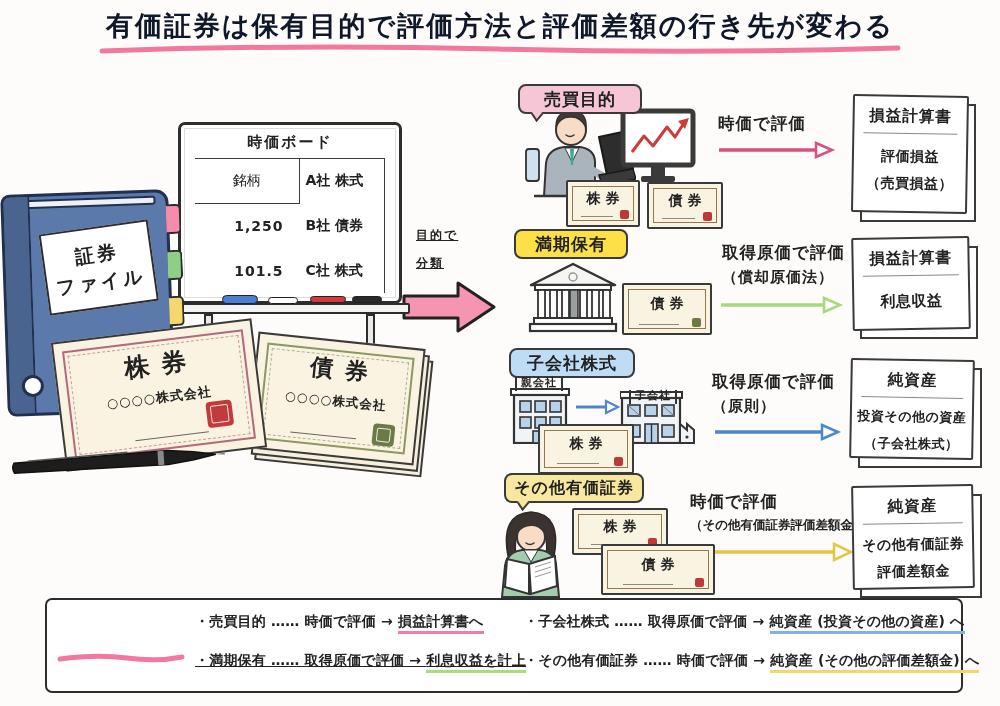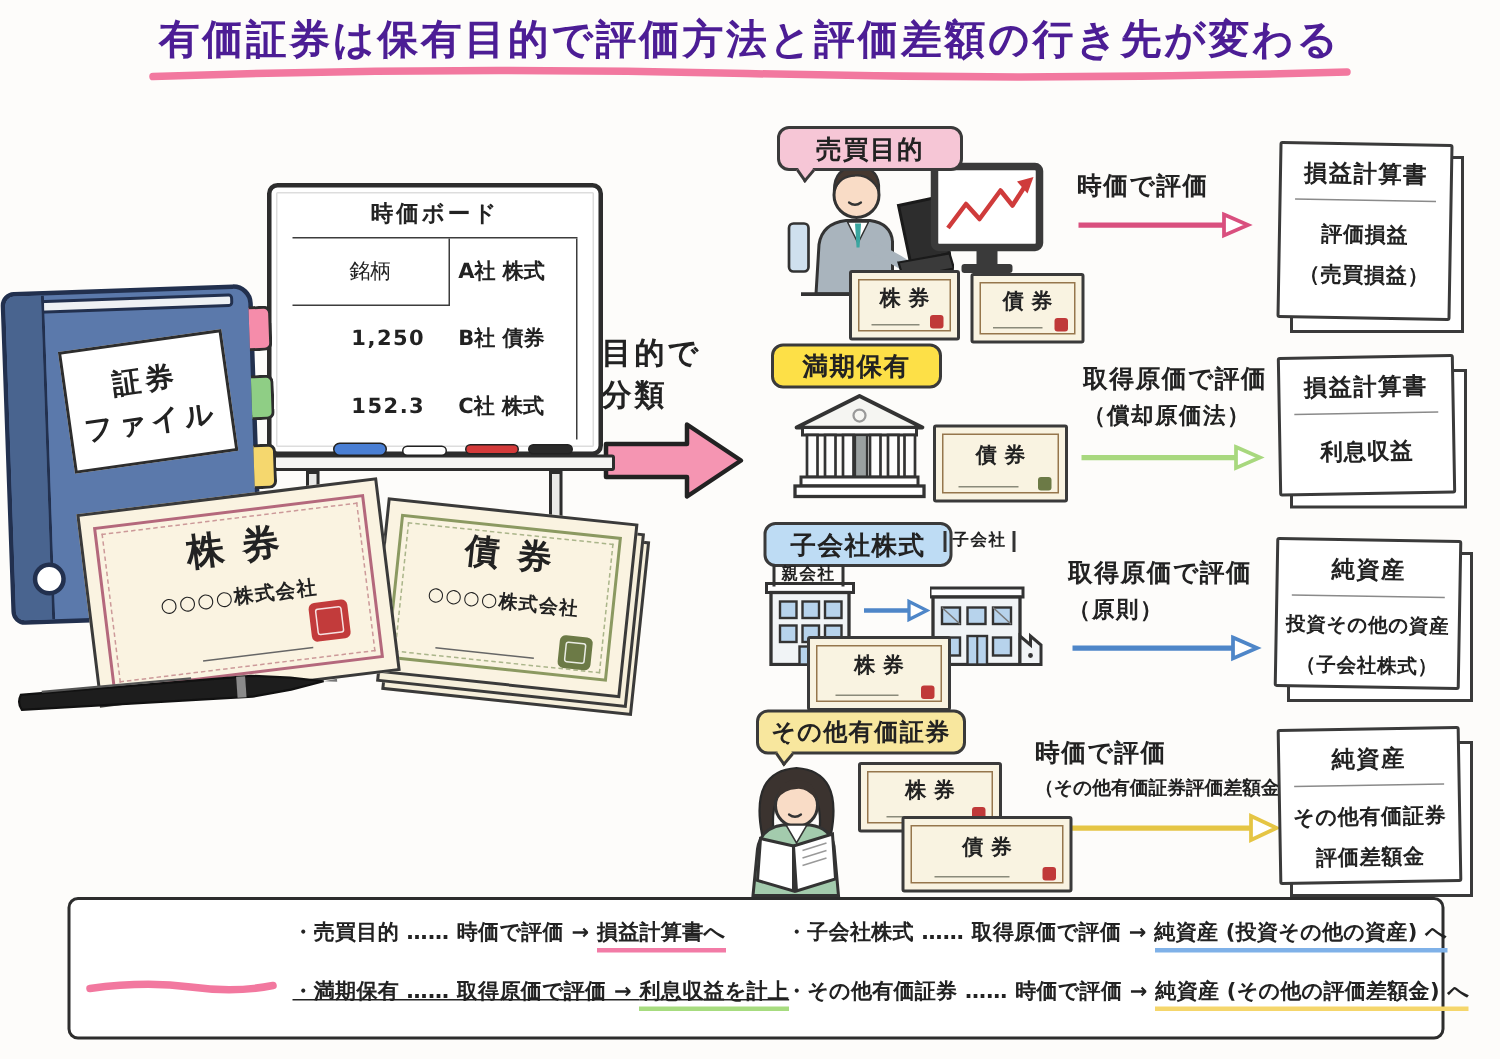--- a/index.html
+++ b/index.html
@@ -5,21 +5,21 @@
   * { margin:0; padding:0; box-sizing:border-box; }
   html,body { background:#ffffff; }
   .canvas {
     position:relative; width:1000px; height:706px; margin:0 auto;
     background:#fdfcfa; overflow:hidden; color:#222;
     font-family:"DejaVu Sans", sans-serif;
   }
   
   .page-title {
     position:absolute; top:8px; left:0; width:100%;
-    text-align:center; font-size:27px; font-weight:bold; letter-spacing:2px; color:#4c1d95;
+    text-align:center; font-size:27px; font-weight:bold; letter-spacing:2px; color:#0f172a;
   }
   .title-underline { position:absolute; top:41px; left:98px; width:804px; height:16px; }
   
   .board { position:absolute; left:178px; top:122px; width:224px; height:182px;
     background:#fff; border:3px solid #2d2d2d; border-radius:7px; z-index:2;
     box-shadow:inset 0 0 0 3px #fff, inset 0 0 0 4px #ddd; }
   .board-title { position:absolute; top:8px; width:100%; text-align:center; font-size:15px; font-weight:bold; letter-spacing:2px; }
   .bt { position:absolute; left:14px; right:14px; top:33px; bottom:8px;
     border-top:1.5px solid #3c3c3c; display:grid; grid-template-columns:55% 45%; grid-auto-rows:1fr; }
   .bt-cell { display:flex; align-items:center; justify-content:center; font-size:14px; font-weight:600; }
@@ -61,21 +61,21 @@
   .bond-stack { position:absolute; left:252px; top:340px; width:168px; height:117px; transform:rotate(6deg); z-index:4; }
   .bond-sheet { position:absolute; inset:0; background:#f6efdb; border:2px solid #3a3a3a; }
   
   .cert-small { position:absolute; background:#f9f3e1; border:2px solid #3a3a3a; border-radius:2px; }
   .cert-small .cinner { position:absolute; inset:4px; border:1.5px solid #96764c; }
   .cert-small .ctitle { position:relative; text-align:center; font-size:14px; font-weight:bold; letter-spacing:5px; text-indent:5px; margin-top:8px; }
   .cert-small .cline { position:absolute; left:18%; bottom:8px; width:46%; border-top:1.2px solid #8a8a7a; }
   .cert-small .cseal { position:absolute; right:9px; bottom:6px; width:9px; height:9px; border-radius:2px; background:#c03939; }
   .cert-small .cseal.olive { background:#6c7a46; }
   
-  .classify-text { position:absolute; left:401px; top:221px; font-size:20px; font-weight:bold; line-height:28px; letter-spacing:2px; }
+  .classify-text { position:absolute; left:416px; top:221px; font-size:12px; font-weight:bold; line-height:28px; letter-spacing:2px;text-decoration:underline; }
   
   .row-label { position:absolute; border:2.5px solid #3a3a3a; border-radius:8px;
     display:flex; align-items:center; justify-content:center;
     font-size:17px; font-weight:bold; letter-spacing:1px; z-index:5; }
   .row-label .tail { position:absolute; left:12px; bottom:-7px; width:10px; height:10px;
     background:inherit; border-right:2.5px solid #3a3a3a; border-bottom:2.5px solid #3a3a3a; transform:rotate(55deg) skewX(15deg); }
   
   .eval { position:absolute; font-size:16.5px; font-weight:bold; text-align:left; letter-spacing:1px; }
   .eval .note { display:block; font-size:15px; margin-top:4px; }
   .eval .note.small { font-size:12.5px; letter-spacing:0; }
@@ -113,21 +113,21 @@
 
   <div class="leg" style="left:204px;"></div>
   <div class="leg" style="left:366px;"></div>
   <div class="board">
     <div class="board-title">時価ボード</div>
     <div class="bt">
       <div class="bt-cell cl hd">銘柄</div>
       <div class="bt-cell cl nm">A社 株式</div>
       <div class="bt-cell pr">1,250</div>
       <div class="bt-cell cl nm">B社 債券</div>
-      <div class="bt-cell pr">152.3</div>
+      <div class="bt-cell pr">101.5</div>
       <div class="bt-cell cl nm">C社 株式</div>
     </div>
   </div>
   <div class="tray"></div>
   <div class="marker" style="left:222px;top:295px;width:36px;background:#4a7fd4;"></div>
   <div class="marker" style="left:268px;top:297px;width:30px;height:7px;background:#fff;"></div>
   <div class="marker" style="left:310px;top:296px;width:36px;height:7px;background:#d43a3a;"></div>
   <div class="marker" style="left:352px;top:296px;width:30px;height:7px;background:#2a2a2a;"></div>
 
   <div class="binder">
@@ -282,21 +282,21 @@
     <rect x="10" y="29" width="11" height="11" fill="#b7d3ec" stroke="#333" stroke-width="1.6"></rect>
     <rect x="25" y="29" width="11" height="11" fill="#b7d3ec" stroke="#333" stroke-width="1.6"></rect>
     <rect x="40" y="29" width="11" height="11" fill="#b7d3ec" stroke="#333" stroke-width="1.6"></rect>
     <rect x="23" y="43" width="14" height="12" fill="#b7d3ec" stroke="#333" stroke-width="1.6"></rect>
     <line x1="30" y1="43" x2="30" y2="55" stroke="#333" stroke-width="1.4"></line>
   </svg>
   <svg class="evalarrow" style="left:574px;top:399px;" width="46" height="16">
     <line x1="2" y1="8" x2="32" y2="8" stroke="#4e86c8" stroke-width="3"></line>
     <polygon points="32,2 44,8 32,14" fill="#fff" stroke="#4e86c8" stroke-width="2.2"></polygon>
   </svg>
-  <div class="bsign" style="left:630px;top:352px;">子会社</div>
+  <div class="bsign" style="left:630px;top:388px;">子会社</div>
   <svg class="illus" style="left:620px;top:388px;width:76px;height:56px;" viewBox="0 0 76 56">
     <rect x="0" y="4" width="62" height="6" fill="#fff" stroke="#333" stroke-width="2"></rect>
     <rect x="2" y="10" width="58" height="45" fill="#f1f4f6" stroke="#333" stroke-width="2.2"></rect>
     <rect x="8" y="17" width="12" height="11" fill="#b7d3ec" stroke="#333" stroke-width="1.6"></rect>
     <rect x="25" y="17" width="12" height="11" fill="#b7d3ec" stroke="#333" stroke-width="1.6"></rect>
     <rect x="42" y="17" width="12" height="11" fill="#b7d3ec" stroke="#333" stroke-width="1.6"></rect>
     <line x1="8" y1="17" x2="20" y2="28" stroke="#777" stroke-width="1"></line>
     <line x1="42" y1="17" x2="54" y2="28" stroke="#777" stroke-width="1"></line>
     <rect x="8" y="37" width="12" height="12" fill="#b7d3ec" stroke="#333" stroke-width="1.6"></rect>
     <rect x="25" y="36" width="13" height="19" fill="#b7d3ec" stroke="#333" stroke-width="1.6"></rect>

